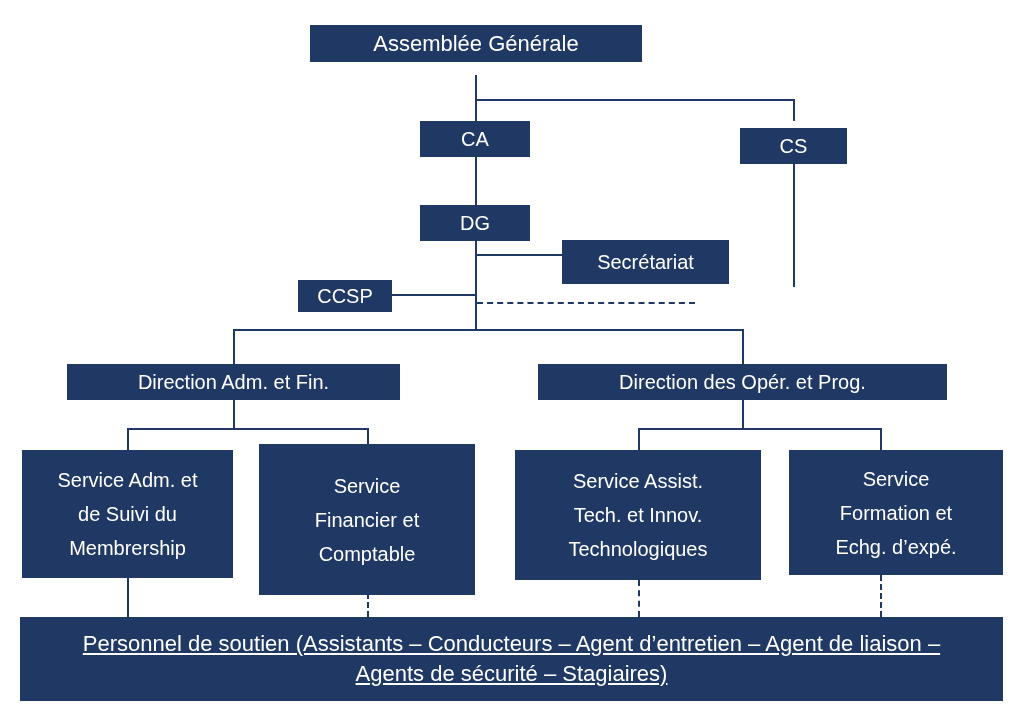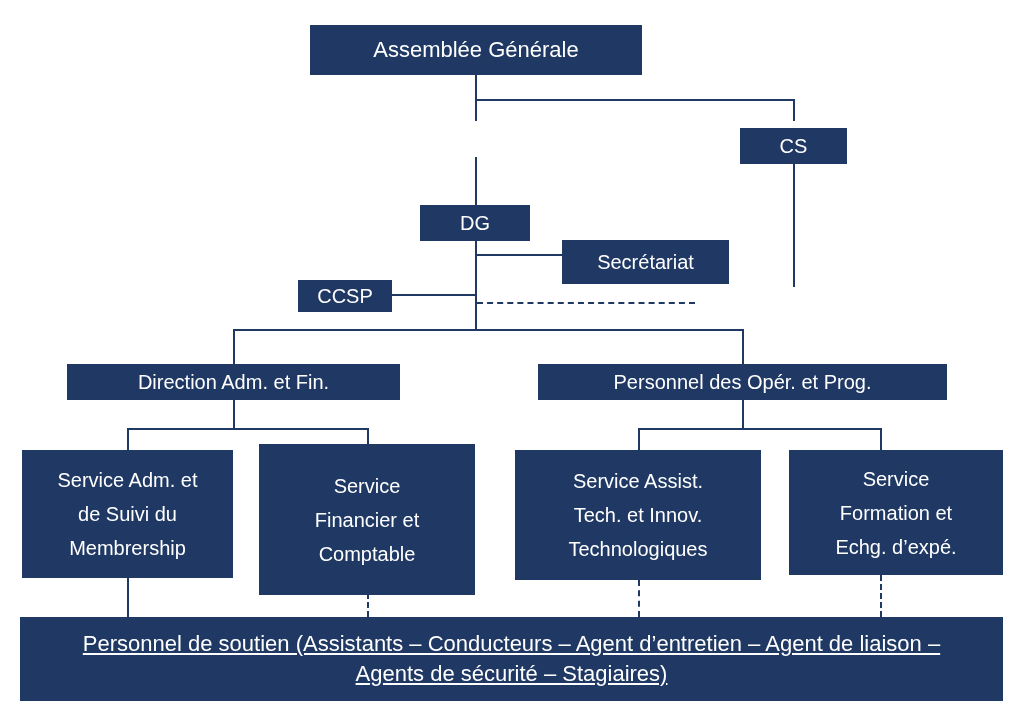--- a/index.html
+++ b/index.html
@@ -65,35 +65,36 @@
   <div class="vline" style="left:367px;top:428px;height:22px;"></div>
   <div class="vline" style="left:742px;top:400px;height:30px;"></div>
   <div class="hline" style="left:638px;top:428px;width:243px;"></div>
   <div class="vline" style="left:638px;top:428px;height:22px;"></div>
   <div class="vline" style="left:880px;top:428px;height:22px;"></div>
   <div class="vline" style="left:127px;top:578px;height:39px;"></div>
   <div class="vline dashed" style="left:367px;top:575px;height:42px;"></div>
   <div class="vline dashed" style="left:638px;top:580px;height:37px;"></div>
   <div class="vline dashed" style="left:880px;top:575px;height:42px;"></div>
 
-  <div class="node" style="left:310px;top:25px;width:332px;height:50px;font-size:22px;">Assemblée Générale</div>
+  <div class="node" style="left:310px;top:25px;width:332px;height:37px;font-size:22px;">Assemblée Générale</div>
 
+  <div class="node" style="left:420px;top:121px;width:110px;height:36px;">CA</div>
 
   <div class="node" style="left:740px;top:128px;width:107px;height:36px;">CS</div>
 
   <div class="node" style="left:420px;top:205px;width:110px;height:36px;">DG</div>
 
   <div class="node" style="left:562px;top:240px;width:167px;height:44px;">Secrétariat</div>
 
   <div class="node" style="left:298px;top:280px;width:94px;height:32px;">CCSP</div>
 
 
   <div class="node" style="left:67px;top:364px;width:333px;height:36px;">Direction Adm. et Fin.</div>
 
-  <div class="node" style="left:538px;top:364px;width:409px;height:36px;">Personnel des Opér. et Prog.</div>
+  <div class="node" style="left:538px;top:364px;width:409px;height:36px;">Direction des Opér. et Prog.</div>
 
   <div class="node multiline" style="left:22px;top:450px;width:211px;height:128px;padding:0 28px;">Service Adm. et de Suivi du Membrership</div>
 
   <div class="node multiline" style="left:259px;top:444px;width:216px;height:151px;padding:0 34px;">Service Financier et Comptable</div>
 
   <div class="node multiline" style="left:515px;top:450px;width:246px;height:130px;padding:0 43px;">Service Assist. Tech. et Innov. Technologiques</div>
 
   <div class="node multiline" style="left:789px;top:450px;width:214px;height:125px;padding:11px 37px;">Service Formation et Echg. d’expé.</div>
 
   <div class="node" style="left:20px;top:617px;width:983px;height:84px;font-size:22px;line-height:30px;padding:0 51px;text-decoration:underline;">Personnel de soutien (Assistants – Conducteurs – Agent d’entretien – Agent de liaison – Agents de sécurité – Stagiaires)</div>

